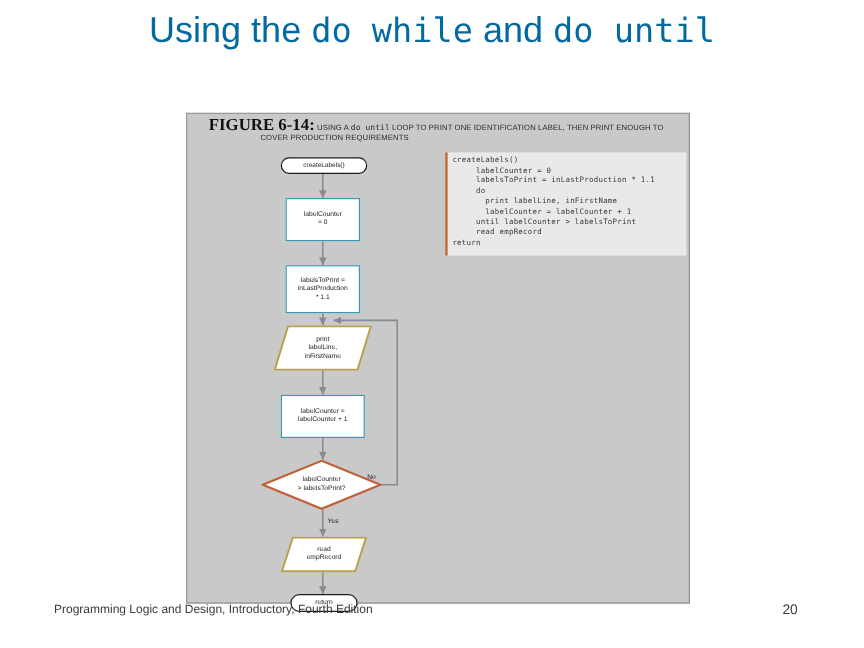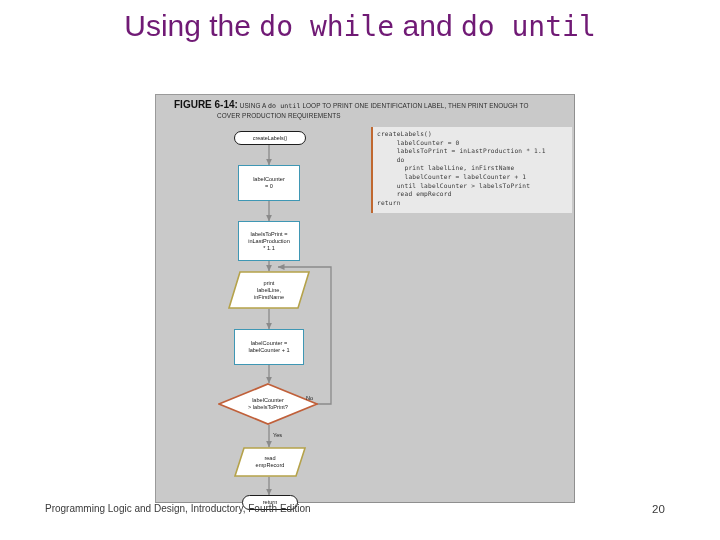--- a/index.html
+++ b/index.html
@@ -17,21 +17,21 @@
 
   
   #slide-title {
     position: absolute;
     left: 0;
     top: 8px;
     width: 720px;
     text-align: center;
     font-size: 30px;
     line-height: 36px;
-    color: #701a75;
+    color: #0369a1;
     font-family: "Liberation Sans", sans-serif;
   }
   #slide-title .mono {
     font-family: "DejaVu Sans Mono", monospace;
     font-size: 28px;
     letter-spacing: 0px;
   }
 
   
   #figure {
@@ -54,23 +54,24 @@
     left: 18px;
     top: 5px;
     width: 392px;
     font-size: 6.4px;
     line-height: 9px;
     color: #2b2b2b;
     letter-spacing: 0.1px;
   }
   #figure-caption .fignum {
     font-weight: bold;
-    font-size: 10px;
+    font-size: 14px;
     color: #111;
     letter-spacing: 0px;
+    font-family: Liberation Serif, serif;
   }
   #figure-caption .capmono {
     font-family: "DejaVu Sans Mono", monospace;
     font-size: 6.6px;
   }
   #figure-caption .line2 {
     display: block;
     margin-left: 43px;
   }
 

